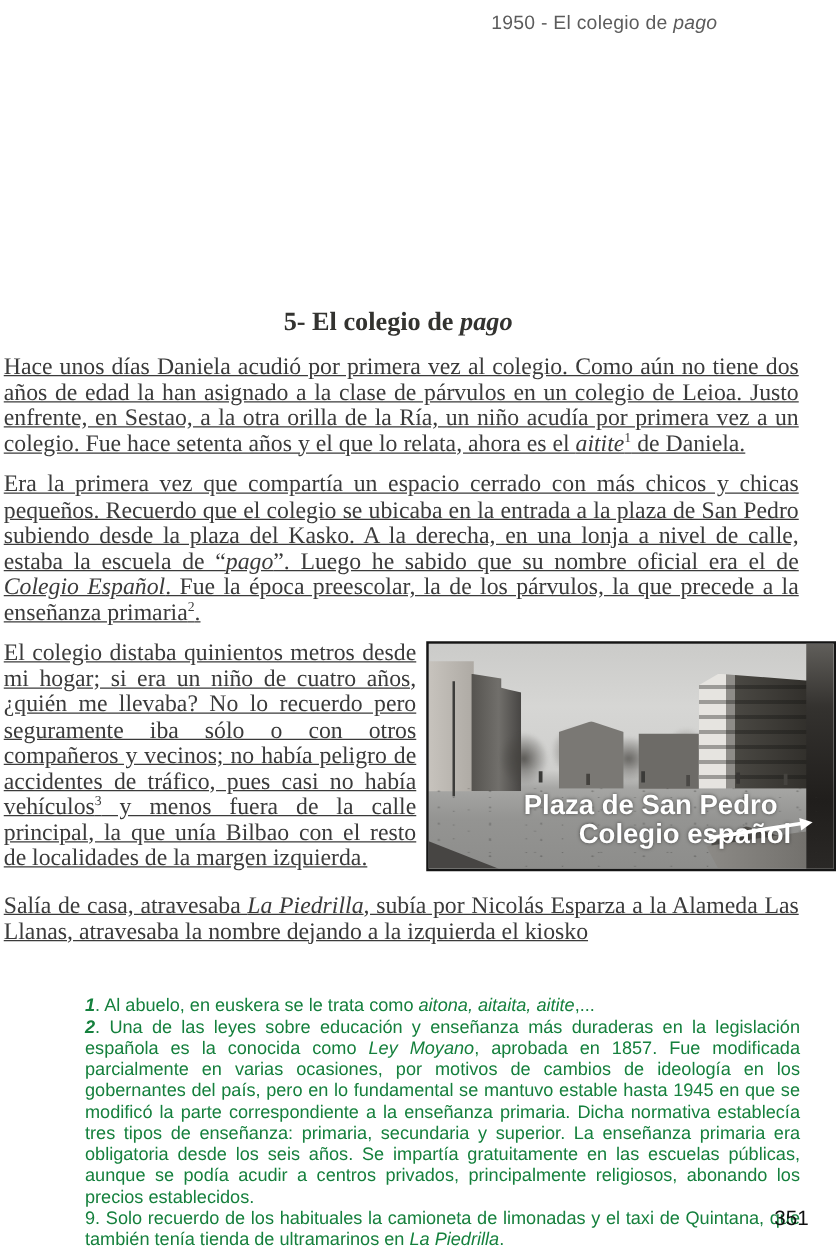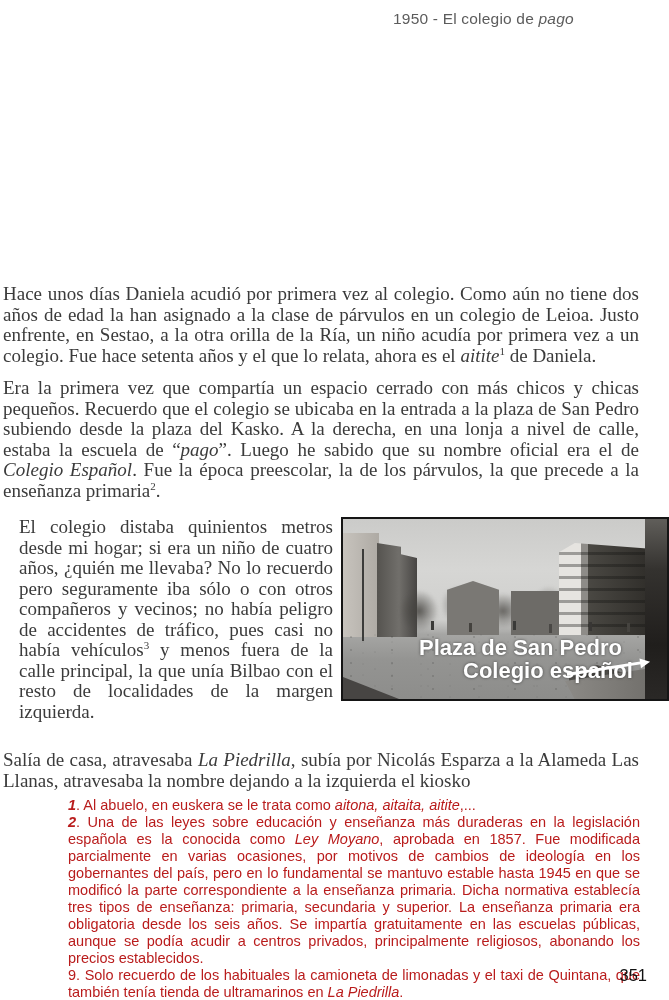--- a/index.html
+++ b/index.html
@@ -11,26 +11,26 @@
     position:absolute; left:393px; top:10px;
     font-family:"Liberation Sans","DejaVu Sans",sans-serif;
     font-size:15.5px; color:#5c5c5c; letter-spacing:0.2px; white-space:nowrap;
   }
   .chapter-title {
     position:absolute; left:0; top:245px; width:637px; text-align:center;
     font-weight:bold; font-size:21px; color:#333330; margin:0;
   }
   .content {
     position:absolute; left:3px; top:284px; width:636px;
-    font-size:19px; line-height:20.5px; text-align:justify;
+    font-size:19px; line-height:20.5px; text-align:justify;text-decoration:underline;
   }
   .content p {margin:0 0 12px 0;}
   .photo-section {width:666px; margin:0 0 12px 0;}
   .photo-section::after {content:""; display:block; clear:both;}
-  .photo-section p {margin:16px;}
+  .photo-section p {margin:0;}
   .para4 {width:636px;}
   sup {font-size:11px; line-height:0; vertical-align:super;}
   .s-i {font-style:italic;}
   .s-bi {font-weight:bold; font-style:italic;}
 
   
   figure.photo {
     float:right; width:324px; height:180px; margin:0 0 6px 8px;
     border:2px solid #151515; position:relative; overflow:hidden;
     background:linear-gradient(180deg,#cbcbc9 0%,#d6d6d4 28%,#cfcfcd 56%,#a6a6a4 64%,#949492 78%,#8d8d8b 100%);
@@ -81,36 +81,37 @@
   .lbl-colegio {left:120px; top:142px;}
   .arrow-line {position:absolute; left:224px; top:154px; width:76px; height:2.5px; background:#ffffff;
     transform:rotate(-9deg); transform-origin:left center;}
   .arrow-head {position:absolute; right:-8px; top:-3.5px; width:0; height:0;
     border-left:10px solid #ffffff; border-top:5px solid transparent; border-bottom:5px solid transparent;}
 
   
   .footnotes {
     position:absolute; left:68px; top:797px; width:572px;
     font-family:"Liberation Sans","DejaVu Sans",sans-serif;
-    font-size:14.5px; line-height:17px; text-align:justify; color:#b91c1c;
+    font-size:14.5px; line-height:17px; text-align:justify; color:#15803d;
   }
   .footnotes p {margin:0;}
   .page-number {
     position:absolute; right:22px; top:966px;
     font-family:"Liberation Sans","DejaVu Sans",sans-serif;
     font-size:16.5px; color:#111111;
   }
 </style>
 </head>
 <body>
 
 <div class="page">
 
   <div class="running-header"><span>1950 - El colegio de </span><span class="s-i">pago</span></div>
 
+  <h1 class="chapter-title"><span>5- El colegio de </span><span class="s-i">pago</span></h1>
 
   <div class="content">
     <p><span>Hace unos días Daniela acudió por primera vez al colegio. Como aún no tiene dos años de edad la han asignado a la clase de párvulos en un colegio de Leioa. Justo enfrente, en Sestao, a la otra orilla de la Ría, un niño acudía por primera vez a un colegio. Fue hace setenta años y el que lo relata, ahora es el </span><span class="s-i">aitite</span><sup>1</sup><span> de Daniela.</span></p>
     <p><span>Era la primera vez que compartía un espacio cerrado con más chicos y chicas pequeños. Recuerdo que el colegio se ubicaba en la entrada a la plaza de San Pedro subiendo desde la plaza del Kasko. A la derecha, en una lonja a nivel de calle, estaba la escuela de “</span><span class="s-i">pago</span><span>”. Luego he sabido que su nombre oficial era el de </span><span class="s-i">Colegio Español</span><span>. Fue la época preescolar, la de los párvulos, la que precede a la enseñanza primaria</span><sup>2</sup><span>.</span></p>
 
     <div class="photo-section">
       <figure class="photo">
         <div class="bldg-left1"></div>
         <div class="bldg-left2"></div>
         <div class="photo-pole"></div>

